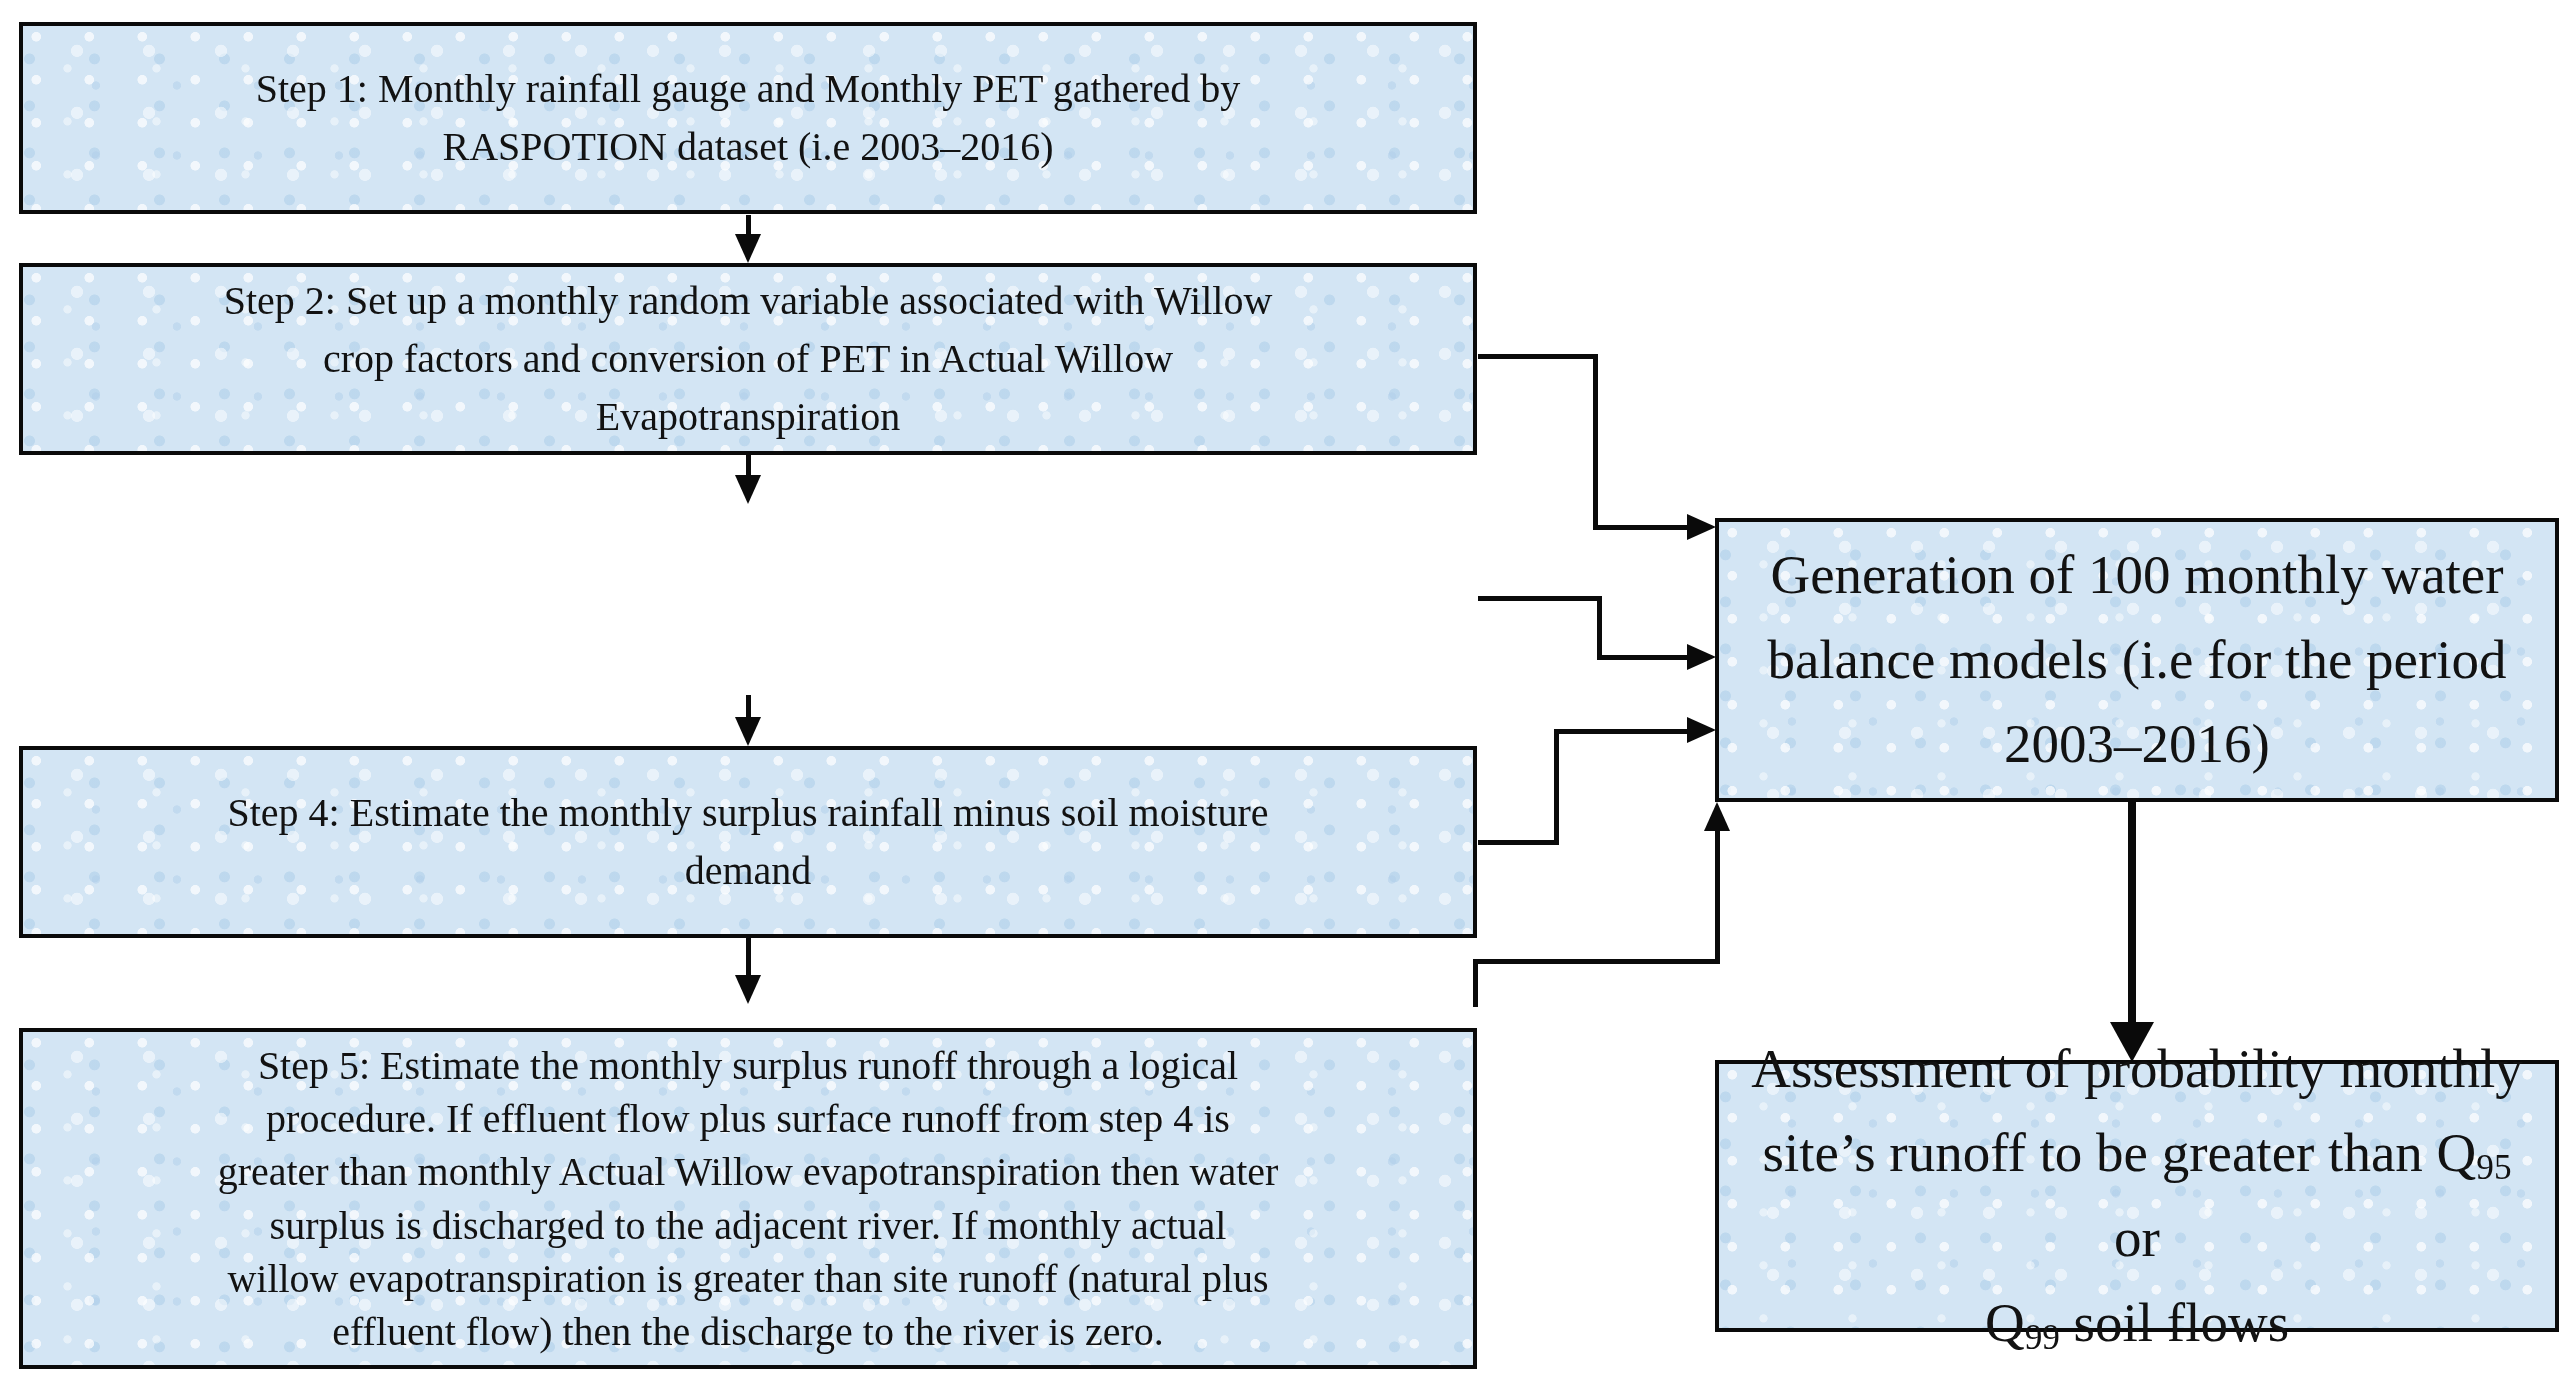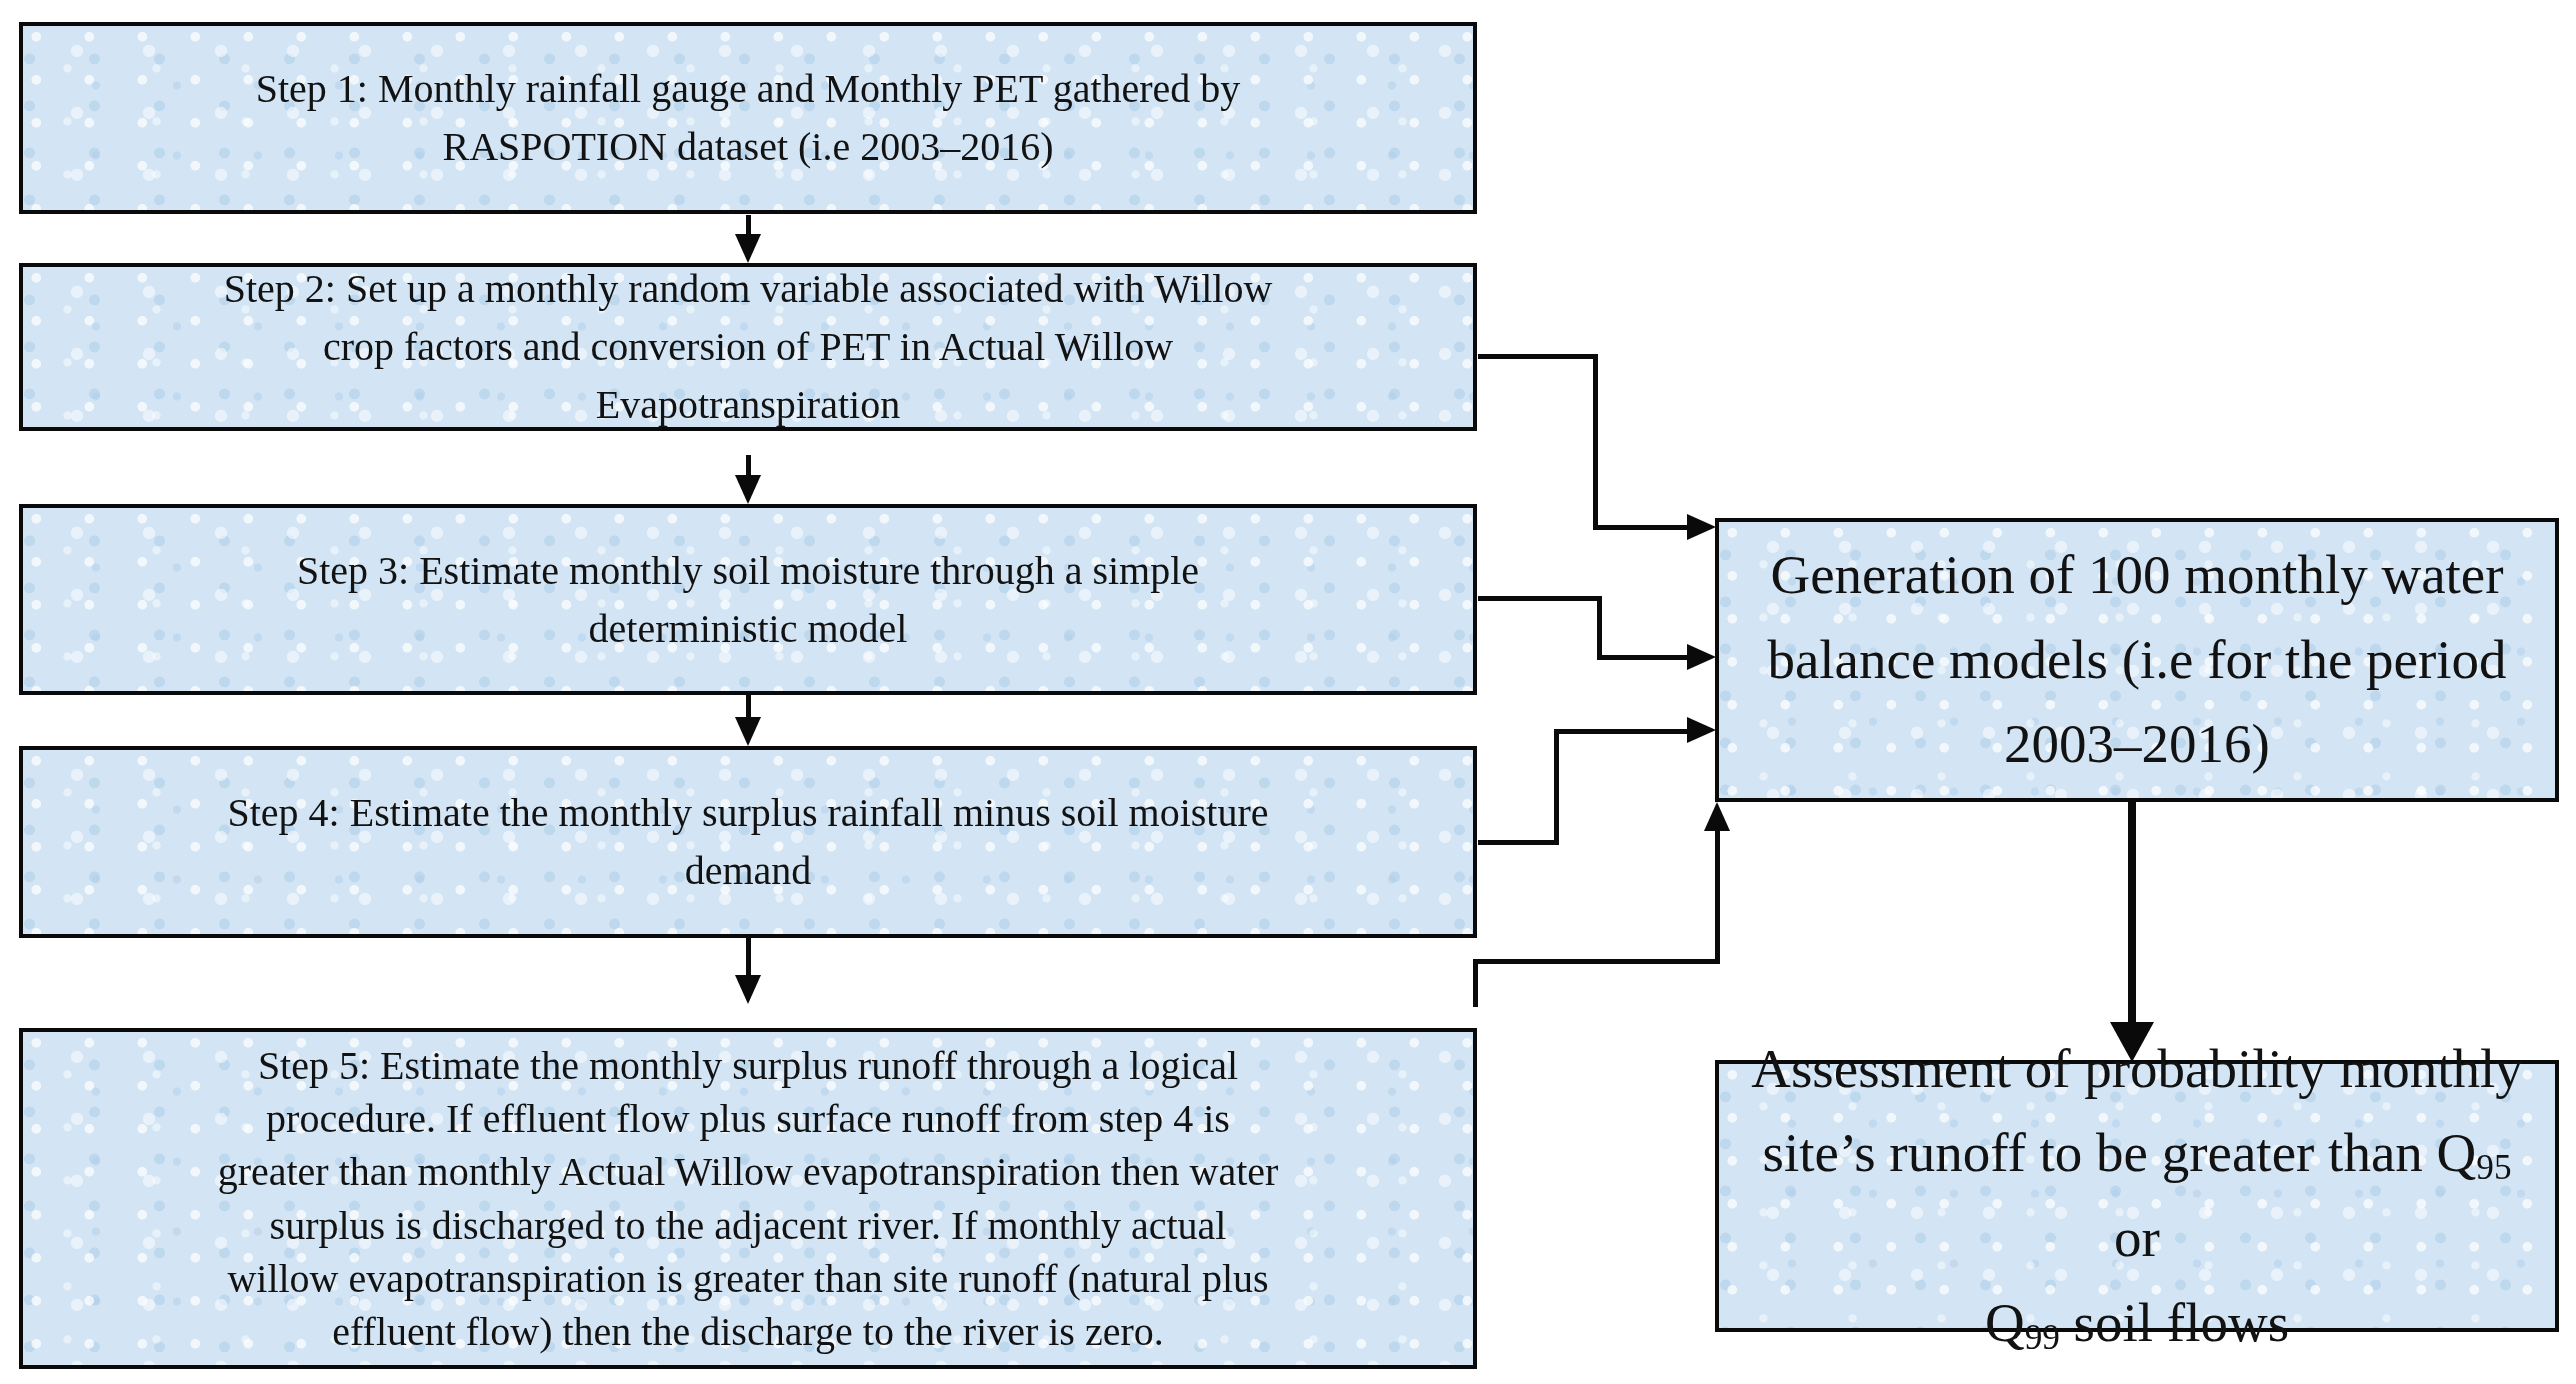--- a/index.html
+++ b/index.html
@@ -52,44 +52,40 @@
     border-bottom: 29.5px solid var(--box-border); }
   .head-down { position: absolute; width: 0; height: 0;
     border-left: 13px solid transparent; border-right: 13px solid transparent;
     border-top: 29.5px solid var(--box-border); }
   .head-down-big { position: absolute; width: 0; height: 0;
     border-left: 22px solid transparent; border-right: 22px solid transparent;
     border-top: 40px solid var(--box-border); }
 
   
   .box-step1 { left: 19px;   top: 22.4px;   width: 1458px; height: 192px; }
-  .box-step2 { left: 19px;   top: 263px;  width: 1458px; height: 168px; }
+  .box-step2 { left: 19px;   top: 263px;  width: 1458px; height: 192px; }
   .box-step3 { left: 19px;   top: 504px;  width: 1458px; height: 191px; }
   .box-step4 { left: 19px;   top: 746px; width: 1458px; height: 192px; justify-content: center; }
   .box-step5 { left: 19px;   top: 1004px; width: 1458px; height: 341px; margin-top: 24px; }
   .box-generation { left: 1715px; top: 518px;  width: 844px; height: 284px; }
   .box-assessment { left: 1715px; top: 1060px; width: 844px; height: 272px; }
 </style>
 </head>
 <body>
 
 <div class="canvas">
 
   <div class="fc-box box-step1">
     <div class="box-text">Step 1:  Monthly rainfall gauge and Monthly PET gathered by
 RASPOTION dataset (i.e 2003–2016)</div>
   </div>
   <div class="fc-box box-step2">
     <div class="box-text">Step 2:  Set up a monthly random variable associated with Willow
 crop factors and conversion of PET in Actual Willow
 Evapotranspiration</div>
-  </div>
-  <div class="fc-box box-step3">
-    <div class="box-text">Step 3:  Estimate monthly soil moisture through a simple
-deterministic model</div>
   </div>
   <div class="fc-box box-step4">
     <div class="box-text">Step 4:  Estimate the monthly surplus rainfall minus soil moisture
 demand</div>
   </div>
   <div class="fc-box box-step5">
     <div class="box-text">Step 5:  Estimate the monthly surplus runoff through a logical
 procedure. If effluent flow plus surface runoff from step 4 is
 greater than monthly Actual Willow evapotranspiration then water
 surplus is discharged to the adjacent river. If monthly actual

